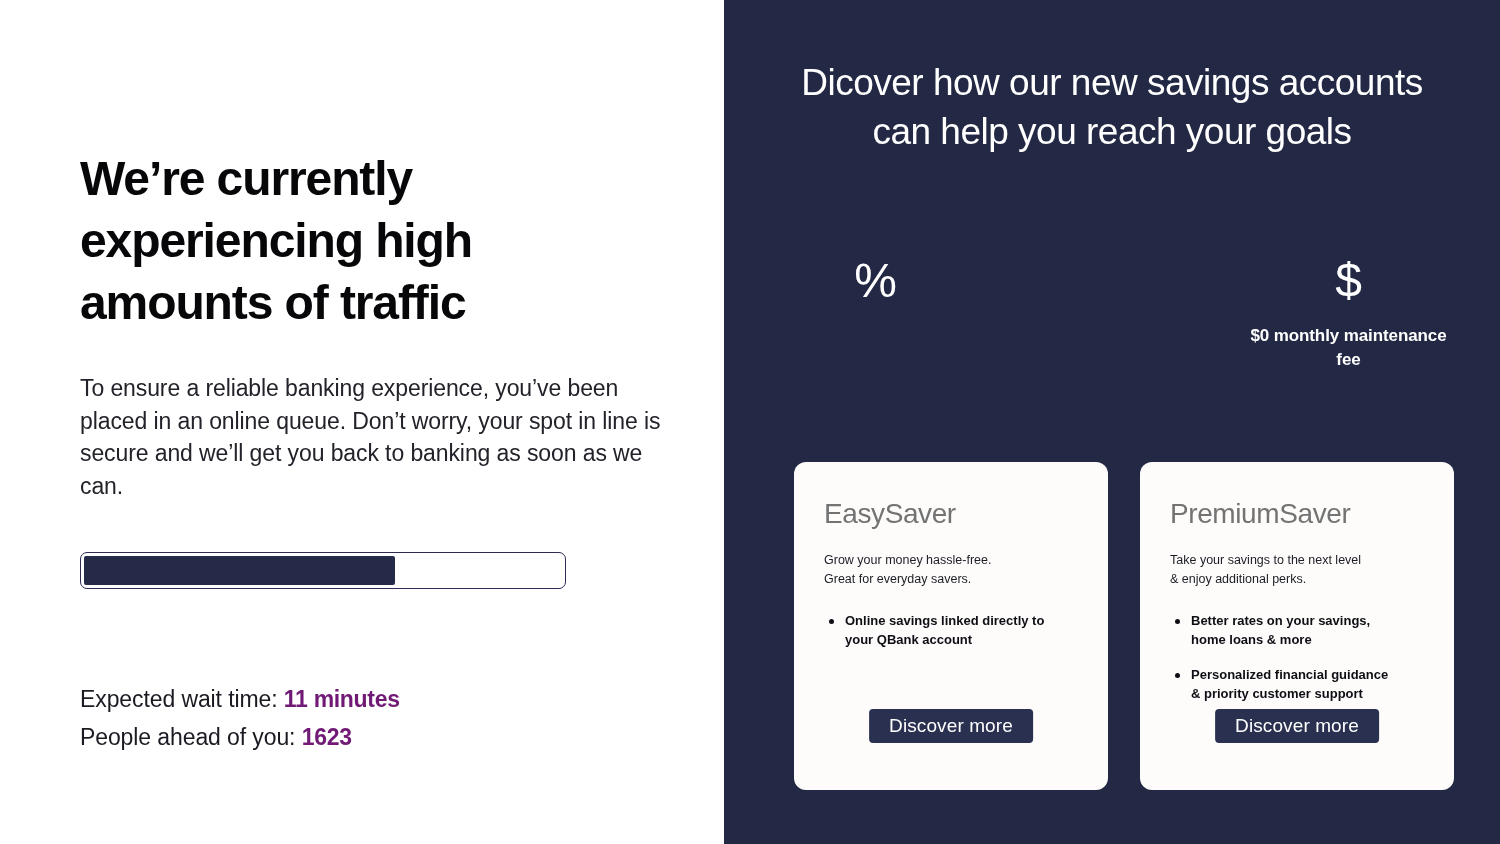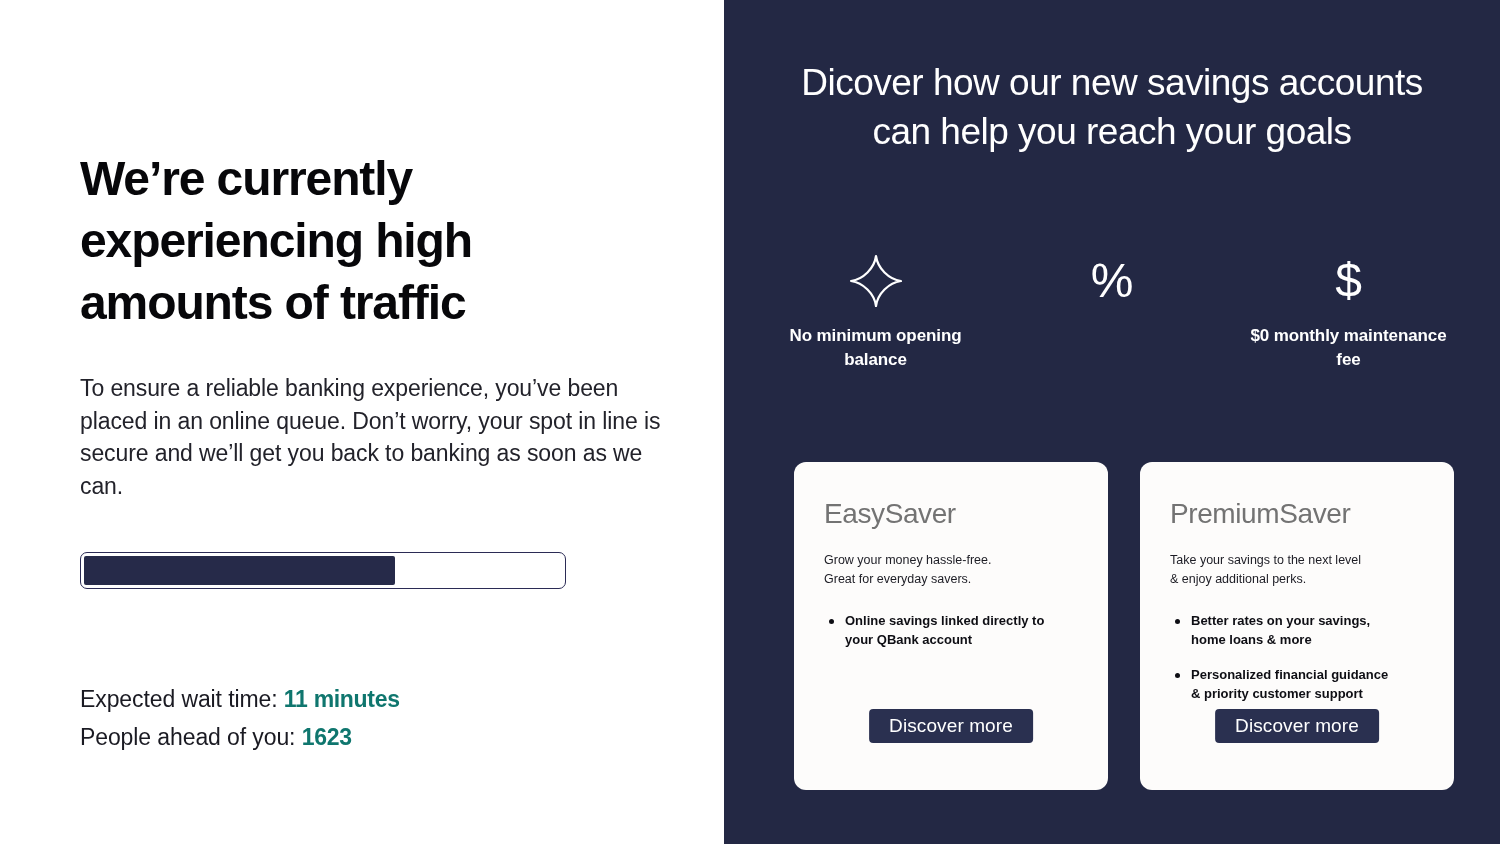--- a/index.html
+++ b/index.html
@@ -121,21 +121,21 @@
     left: 80px;
     top: 680px;
     font-size: 23px;
     line-height: 38px;
     font-weight: 300;
     color: #1a1a22;
     letter-spacing: -0.1px;
   }
   .queue-stats .val {
     font-weight: bold;
-    color: #0f766e;
+    color: #701a75;
     letter-spacing: -0.3px;
   }
 
   
   .right-panel {
     flex: 1 1 auto;
     height: 844px;
     background: #232844;
     position: relative;
   }
@@ -290,29 +290,20 @@
       </div>
     </div>
   </div>
 
   <div class="right-panel">
 
     <h2 class="promo-heading">Dicover how our new savings accounts can help you reach your goals</h2>
 
     <div class="features">
 
-      <div class="feature">
-        <div class="feature-icon">
-          <svg width="56" height="56" viewBox="0 0 56 56" aria-hidden="true">
-            <path d="M28 3 C29.6 15.2 40.8 26.4 53 28 C40.8 29.6 29.6 40.8 28 53 C26.4 40.8 15.2 29.6 3 28 C15.2 26.4 26.4 15.2 28 3 Z" fill="none" stroke="#ffffff" stroke-width="2.2" stroke-linejoin="round"></path>
-          </svg>
-        </div>
-        <div class="feature-label">No minimum
-opening balance</div>
-      </div>
 
       <div class="feature">
         <div class="feature-icon">
           <span class="glyph">%</span>
         </div>
       </div>
 
       <div class="feature">
         <div class="feature-icon">
           <span class="glyph">$</span>

